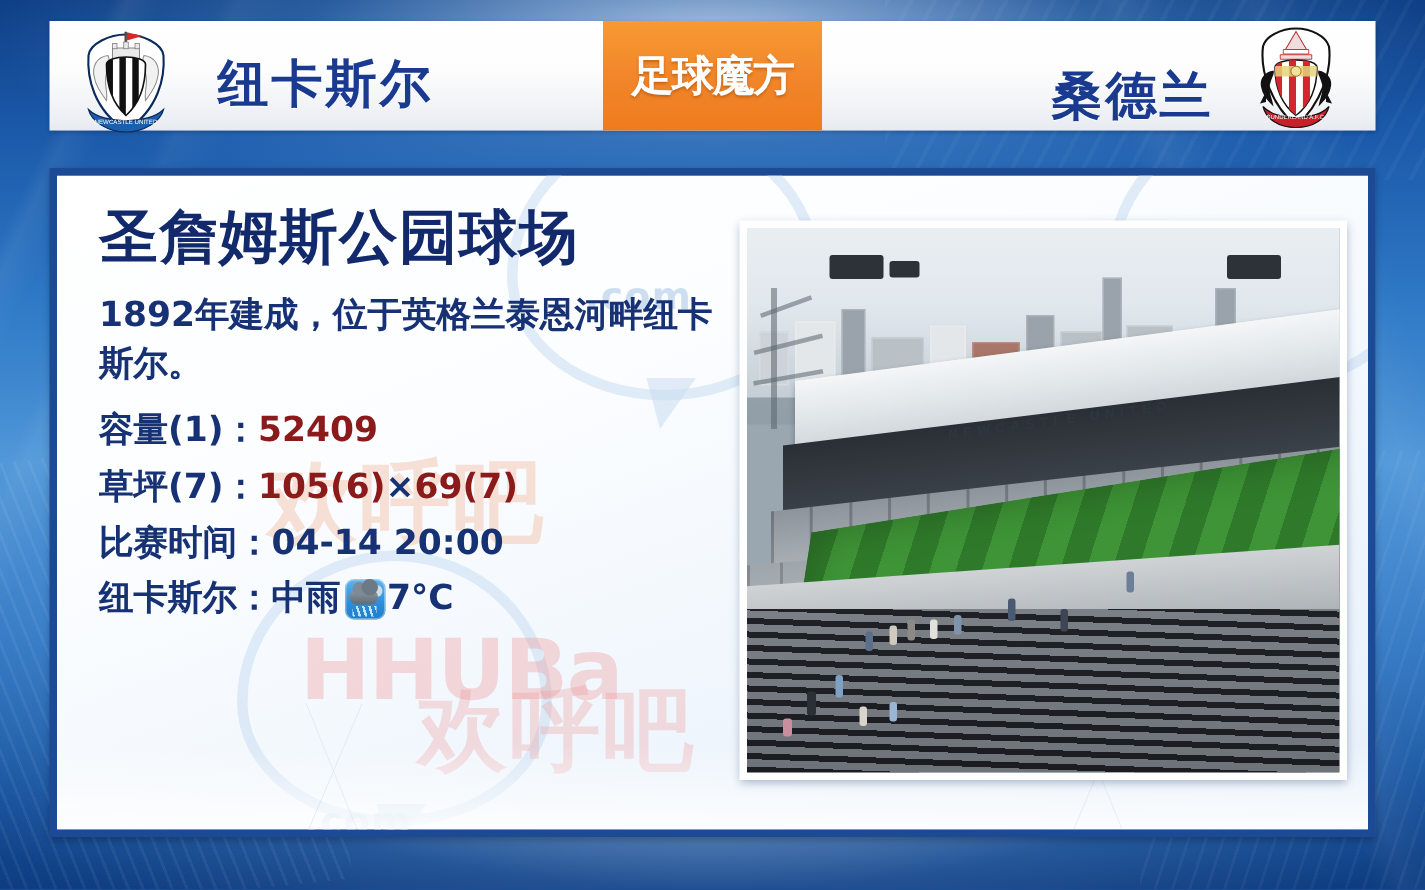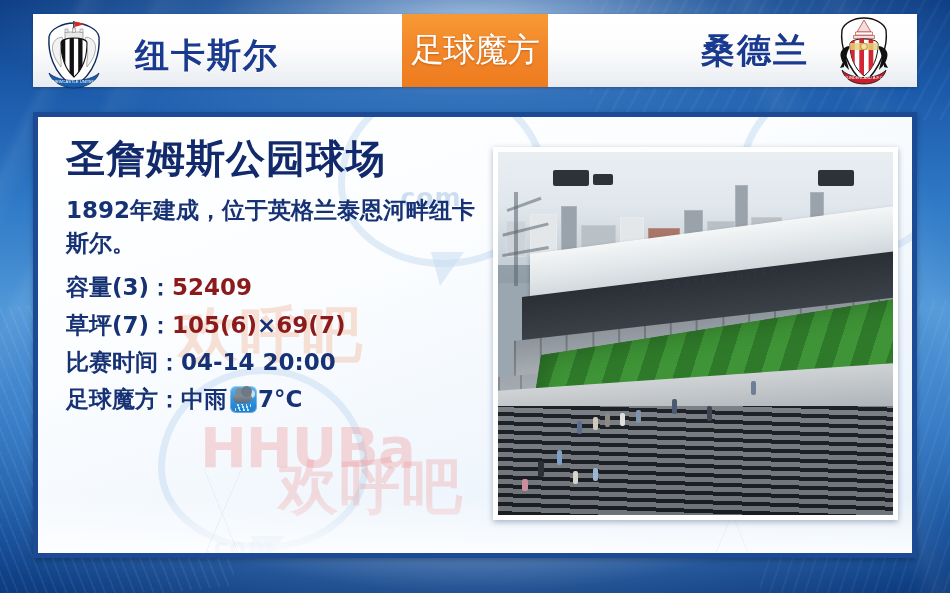--- a/index.html
+++ b/index.html
@@ -33,37 +33,37 @@
     background:repeating-linear-gradient(118deg,rgba(255,255,255,.10) 0 3px,rgba(255,255,255,0) 3px 14px);}
 
   
   #header{
     position:absolute;left:33px;top:14px;width:884px;height:73px;
     background:linear-gradient(180deg,#ffffff 0%,#fdfdfd 45%,#f1f3f6 78%,#e7ebf0 100%);
     display:flex;align-items:center;
     box-shadow:0 1px 3px rgba(0,0,0,.25);
   }
   .hd-side{display:flex;align-items:center;height:100%;}
-  .hd-left{width:calc(50% - 73px);justify-content:flex-start;padding-left:8px;box-sizing:border-box;margin-top:11px;}
-  .hd-right{width:calc(50% - 73px);justify-content:flex-end;padding-right:20px;box-sizing:border-box;}
+  .hd-left{width:calc(50% - 73px);justify-content:flex-start;padding-left:18px;box-sizing:border-box;margin-top:11px;}
+  .hd-right{width:calc(50% - 73px);justify-content:flex-end;padding-right:20px;box-sizing:border-box;align-items:flex-end;}
   .team-name{
     font-size:34px;font-weight:bold;color:#1a3a8f;letter-spacing:2px;
     font-family:"DejaVu Sans","Liberation Sans",sans-serif;
     text-shadow:0 1px 0 rgba(255,255,255,.9);
   }
   .hd-left .team-name{margin-left:28px;}
   .hd-right .team-name{margin-right:22px;}
   .crest{width:66px;height:70px;flex:0 0 66px;position:relative;}
   .center-logo{
     width:146px;height:73px;flex:0 0 146px;
     background:linear-gradient(180deg,#f79a33 0%,#f2862a 50%,#ee7c1e 100%);
     display:flex;align-items:center;justify-content:center;
   }
   .center-logo .cl-text{
-    color:#fff;font-size:33px;font-weight:normal;letter-spacing:-1px;
+    color:#fff;font-size:28px;font-weight:bold;letter-spacing:-1px;
     font-family:"DejaVu Sans","Liberation Sans",sans-serif;
     text-shadow:0 1px 2px rgba(140,60,0,.45);
   }
 
   
   #panel{
     position:absolute;left:33px;top:112px;width:884px;height:446px;
     border:5px solid #1c4a94;box-sizing:border-box;
     background:linear-gradient(160deg,#ffffff 0%,#fbfdff 35%,#eef5fc 72%,#e6f0fa 100%);
     box-shadow:0 2px 5px rgba(0,0,0,.28);
@@ -316,38 +316,38 @@
       <div class="wm wm-huba" style="left:126px;top:298px;color:rgba(238,150,150,.35);margin-left:36px;">HHUBa</div>
       <div class="wm wm-dotcom" style="left:165px;top:372px;">.com</div>
       <div class="wm wm-cn" style="left:140px;top:178px;color:rgba(238,160,120,.30);">欢呼吧</div>
       <div class="wm wm-cn" style="left:240px;top:330px;color:rgba(240,150,150,.30);">欢呼吧</div>
 
       <div class="left-col">
         <h1 class="stadium-title">圣詹姆斯公园球场</h1>
         <p class="desc">1892年建成，位于英格兰泰恩河畔纽卡斯尔。</p>
 
         <div class="stat-row">
-          <span class="val-navy">容量(3)：</span>
+          <span class="val-navy">容量(1)：</span>
           <span class="val-red">52409</span>
         </div>
 
         <div class="stat-row">
           <span class="val-navy">草坪(7)：</span>
           <span class="val-red">105(6)</span>
           <span class="val-navy">×</span>
           <span class="val-red">69(7)</span>
         </div>
 
         <div class="stat-row">
           <span class="val-navy">比赛时间：</span>
           <span class="val-navy">04-14 20:00</span>
         </div>
 
         <div class="stat-row">
-          <span class="val-navy">足球魔方：</span>
+          <span class="val-navy">纽卡斯尔：</span>
           <span class="val-navy">中雨</span>
           <span class="wx-icon">
             <span class="cl-back"></span>
               <span class="cl-main"></span>
               <span class="rain"></span>
           </span>
           <span class="val-navy">7°C</span>
         </div>
       </div>
 

